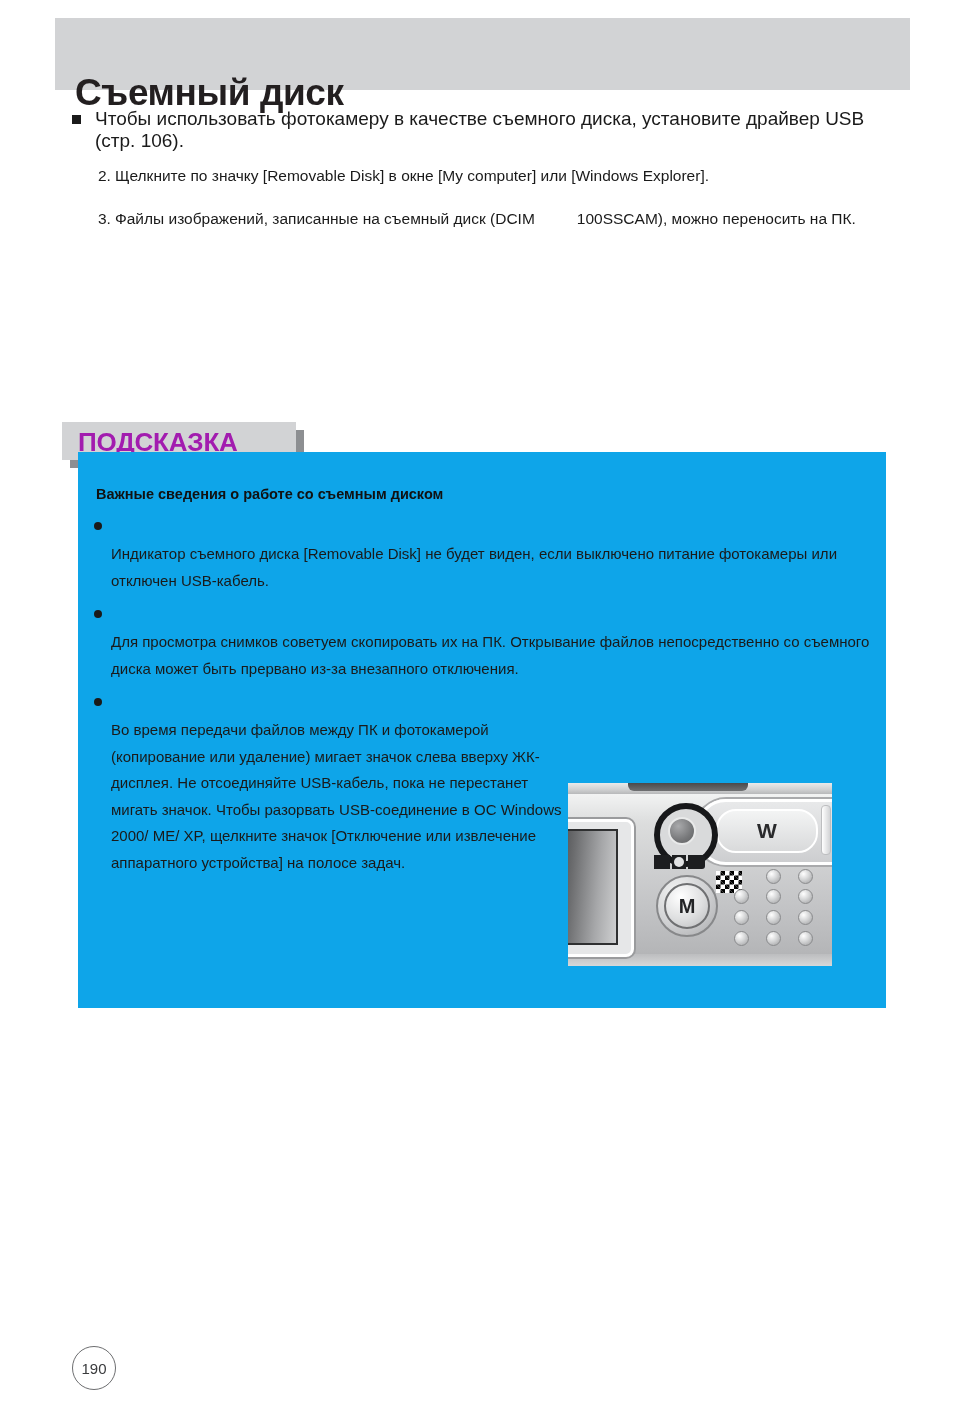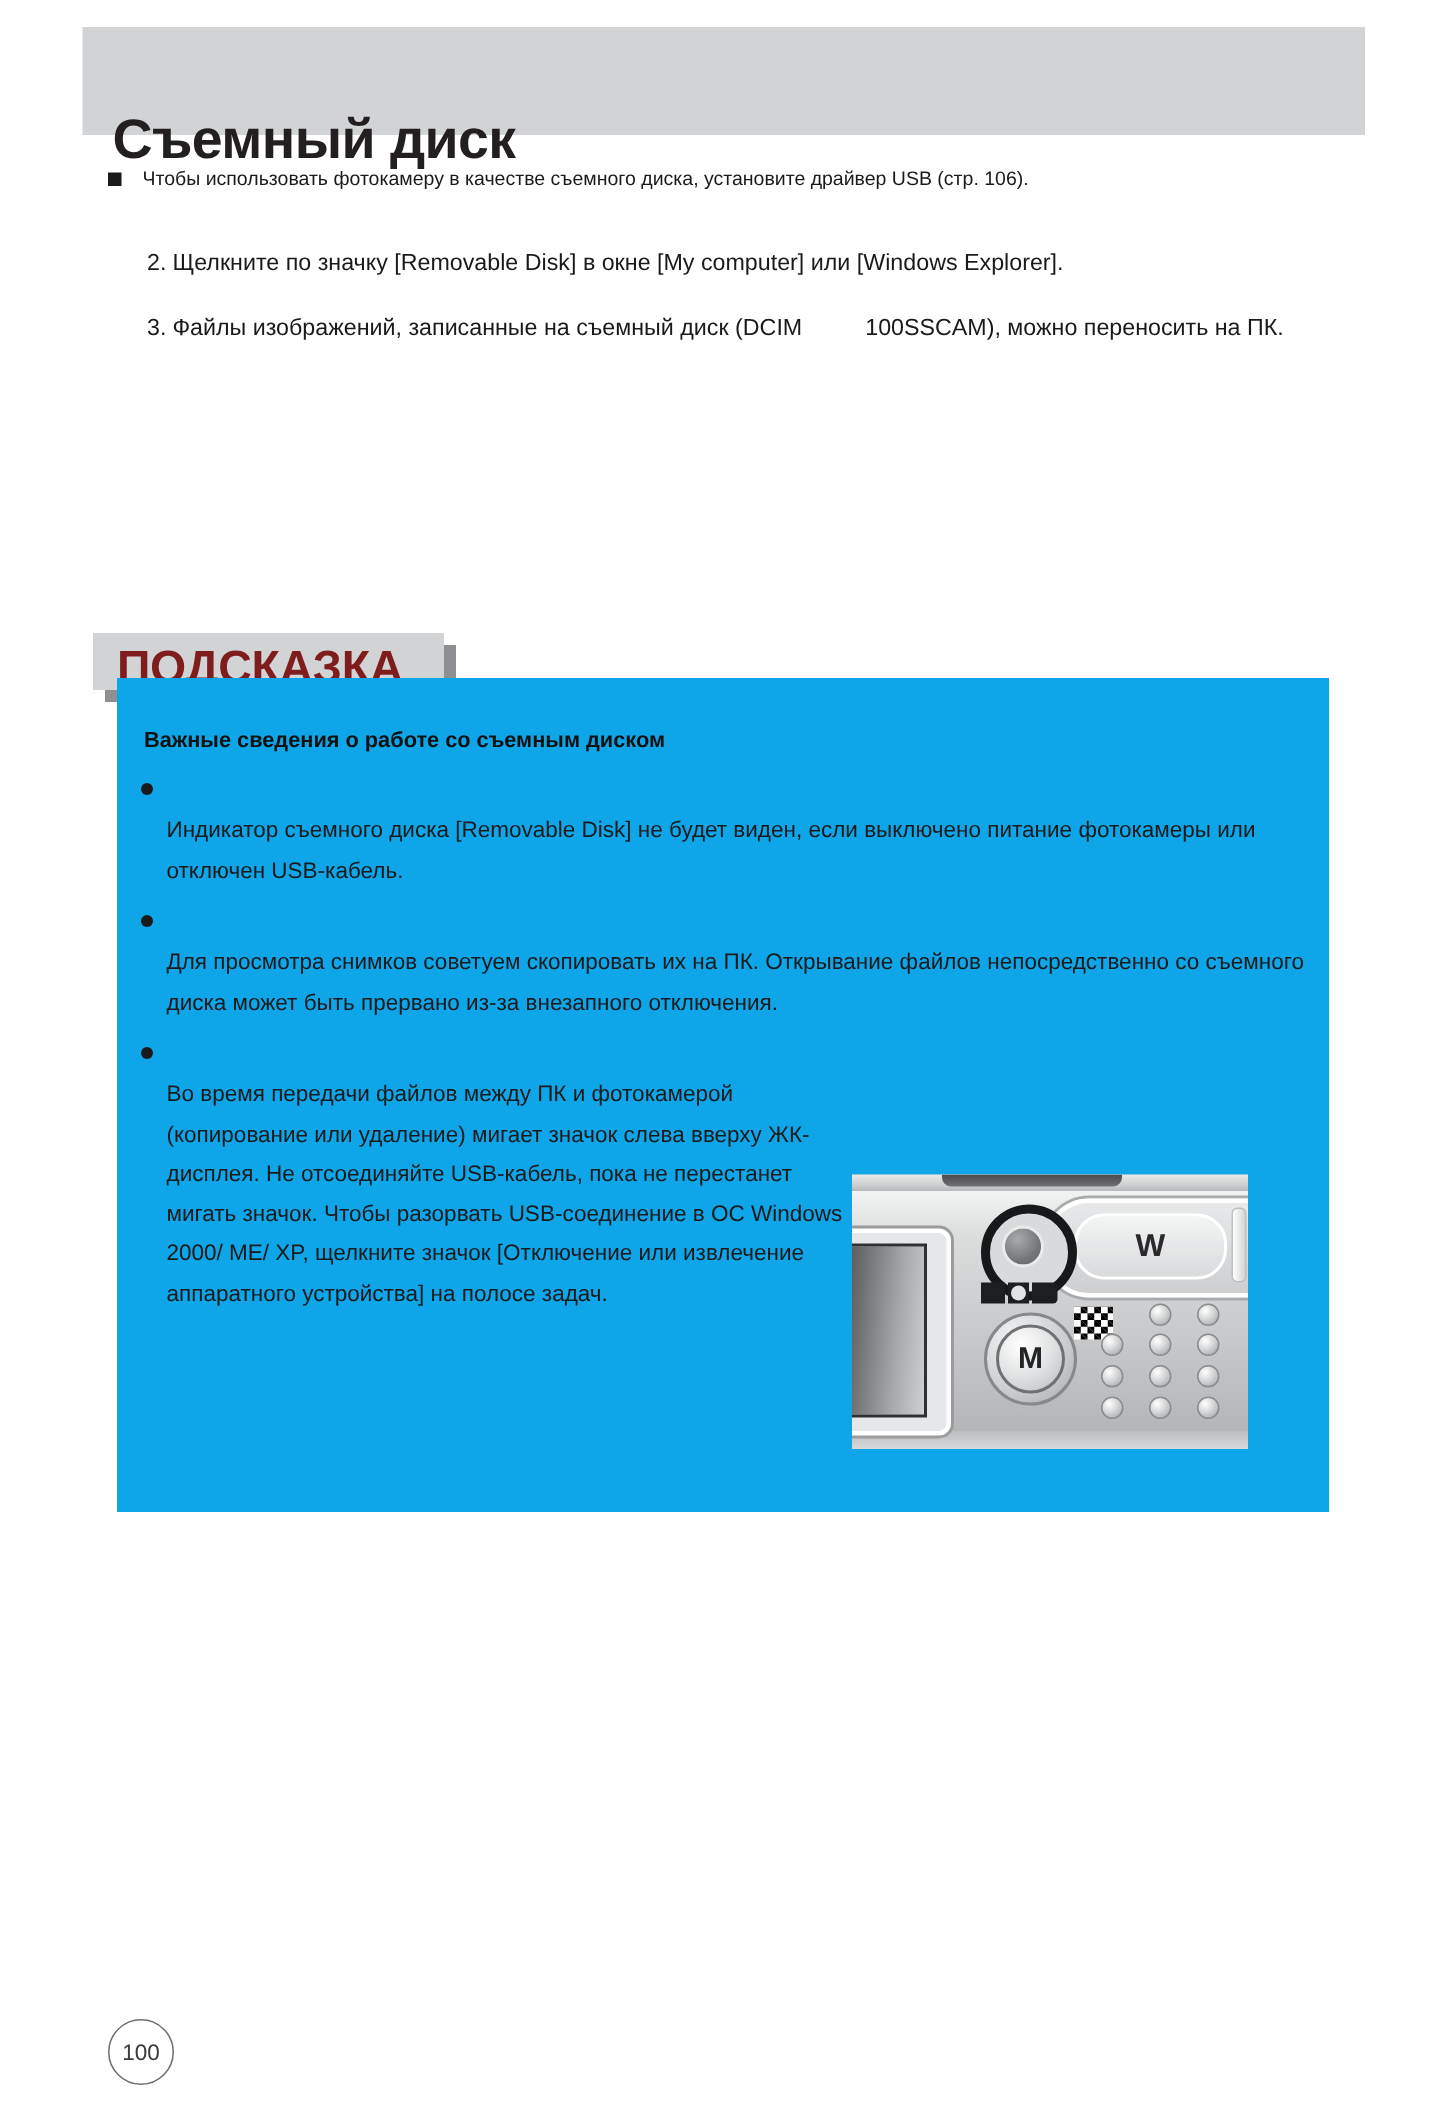--- a/index.html
+++ b/index.html
@@ -50,21 +50,21 @@
   }
   .sq-bullet {
     width: 9px;
     height: 9px;
     background: #1a1a1a;
     margin-top: 7px;
     margin-right: 14px;
     flex: 0 0 auto;
   }
   .intro-text {
-    font-size: 13px;
+    font-size: 19px;
     line-height: 22px;
     color: #1a1a1a;
   }
 
   
   .steps {
     position: absolute;
     left: 98px;
     top: 165px;
     width: 800px;
@@ -100,24 +100,24 @@
     left: 0;
     top: 0;
     width: 234px;
     height: 38px;
     background: #d2d3d5;
   }
   .tip-chip-text {
     position: absolute;
     left: 16px;
     top: 5px;
-    font-size: 31px;
+    font-size: 26px;
     font-weight: bold;
     letter-spacing: -0.2px;
-    color: #7f1d1d;
+    color: #a21caf;
     white-space: nowrap;
   }
 
   
   .tip-panel {
     position: absolute;
     left: 78px;
     top: 452px;
     width: 808px;
     height: 556px;
@@ -381,14 +381,14 @@
       <div class="hole" style="left:38px; top:41px;"></div>
       <div class="hole" style="left:70px; top:41px;"></div>
       <div class="hole" style="left:6px;  top:62px;"></div>
       <div class="hole" style="left:38px; top:62px;"></div>
       <div class="hole" style="left:70px; top:62px;"></div>
     </div>
   </div>
 </div>
 
 <div class="page-num">
-  <span>100</span>
+  <span>190</span>
 </div>
 
 </body></html>

